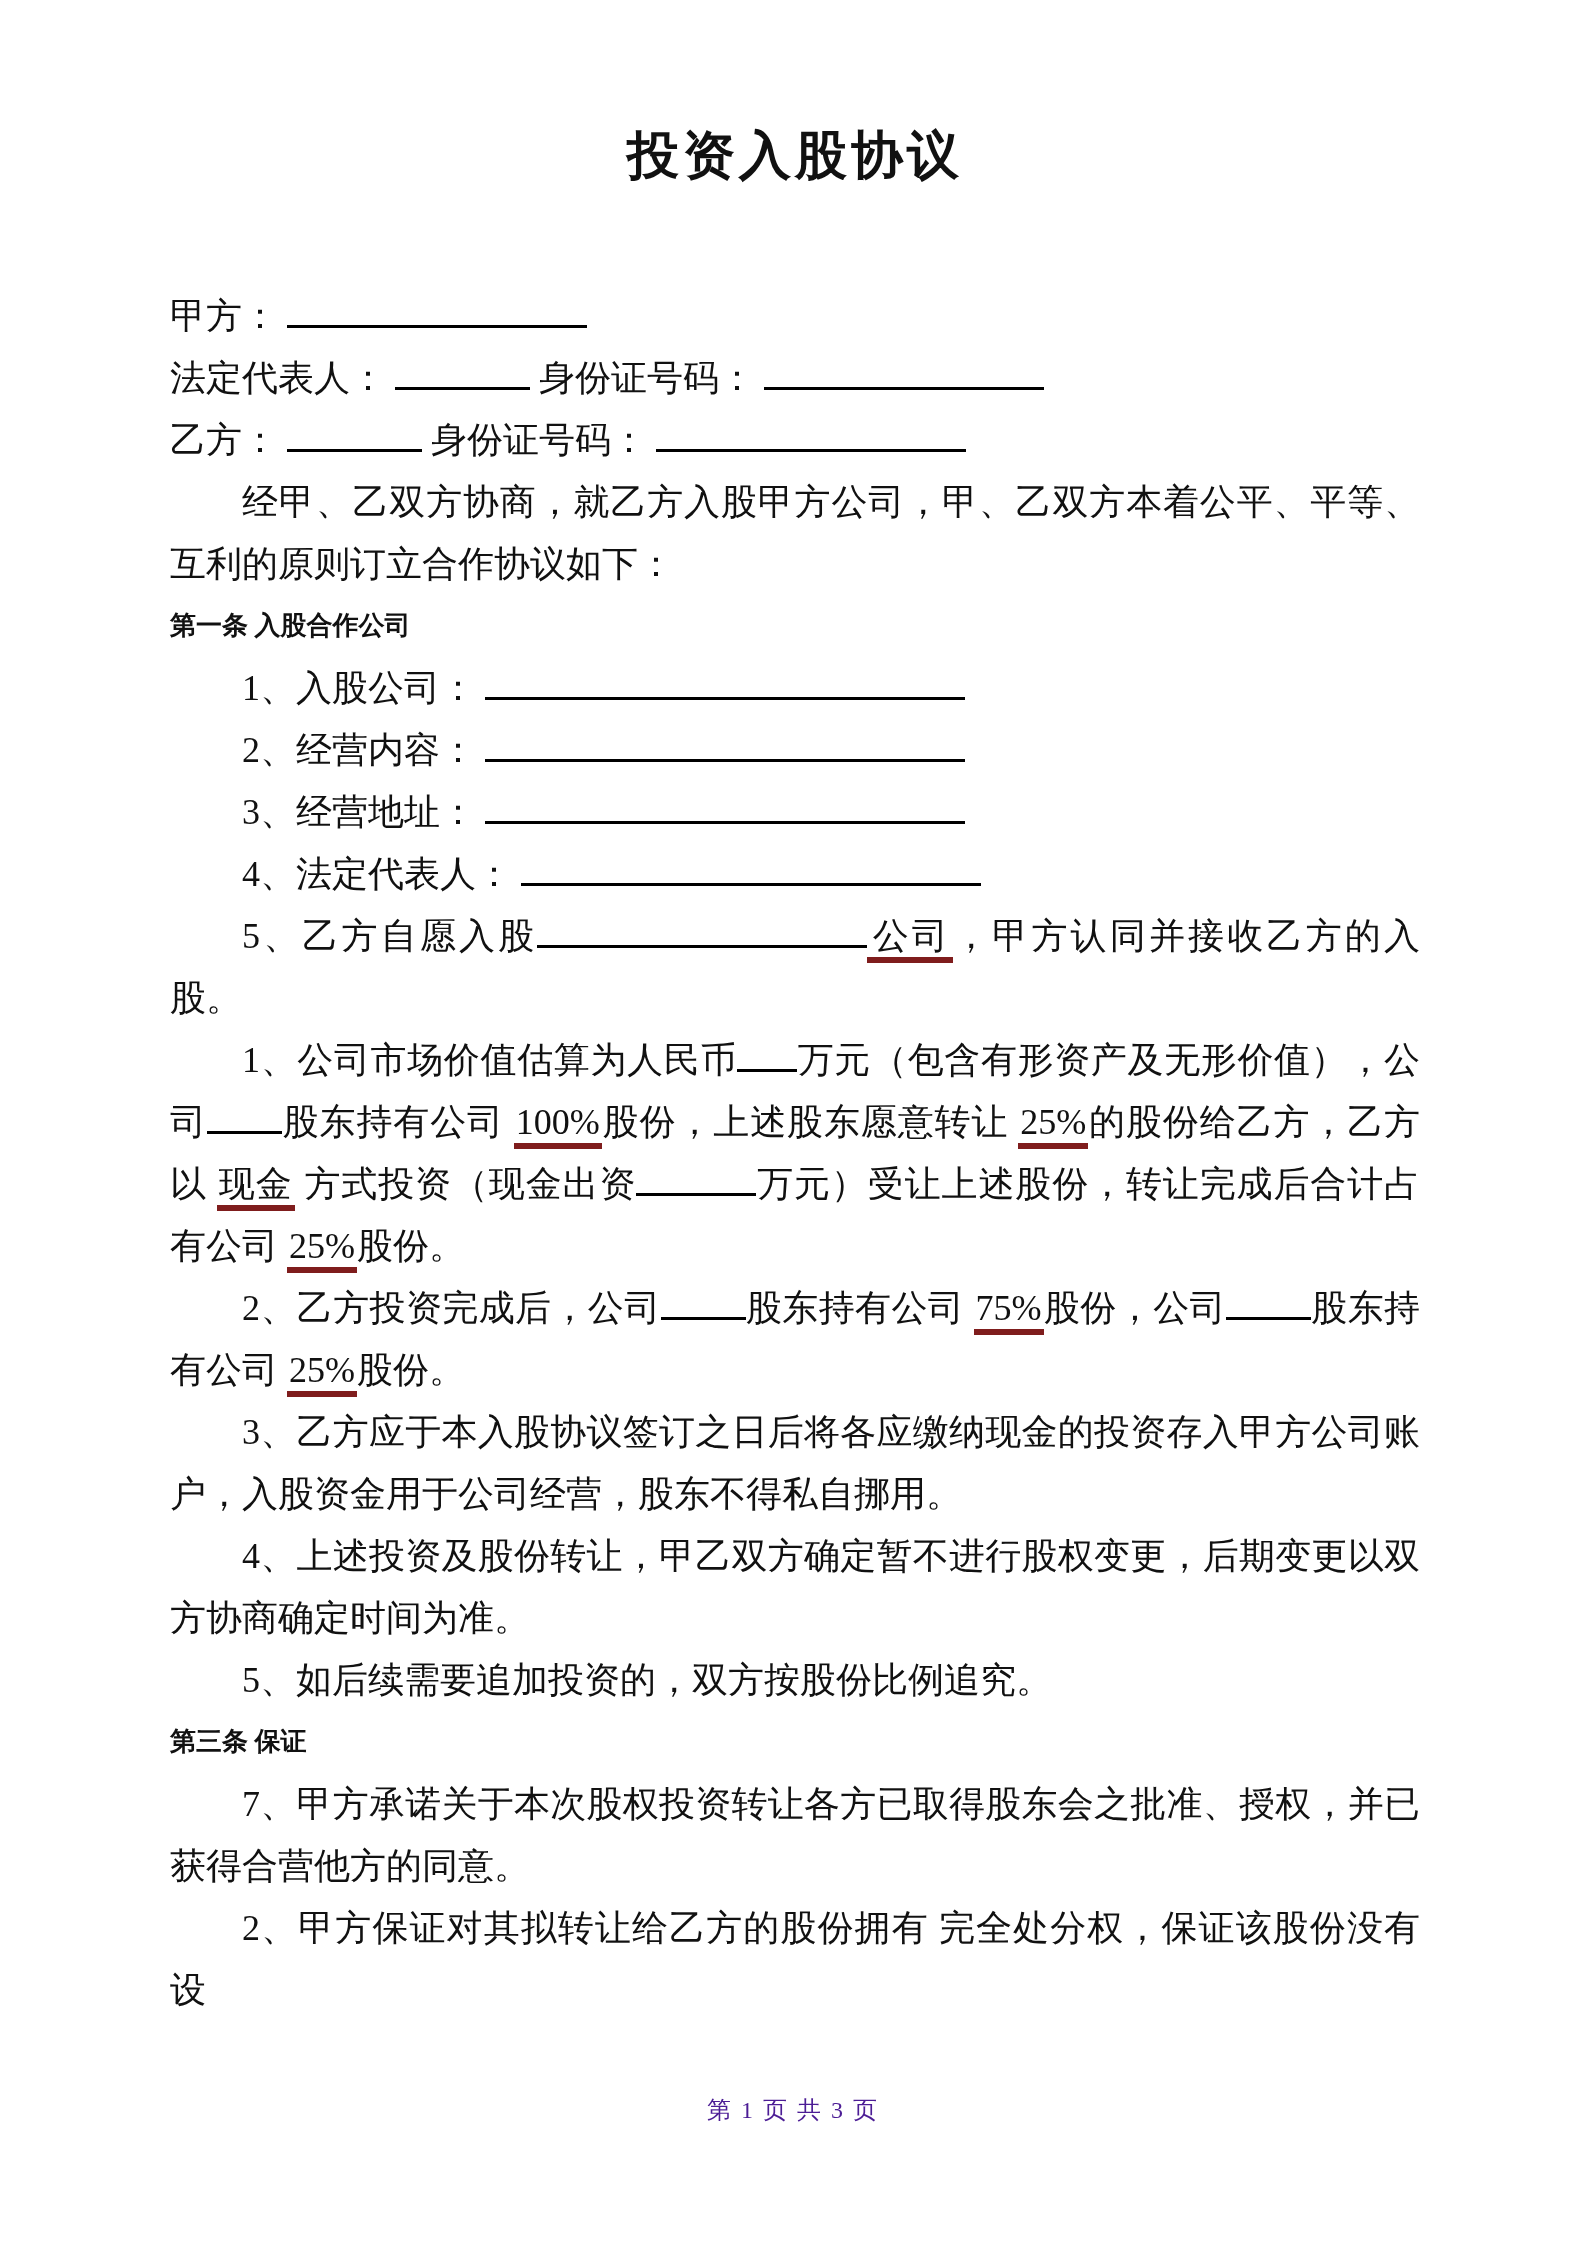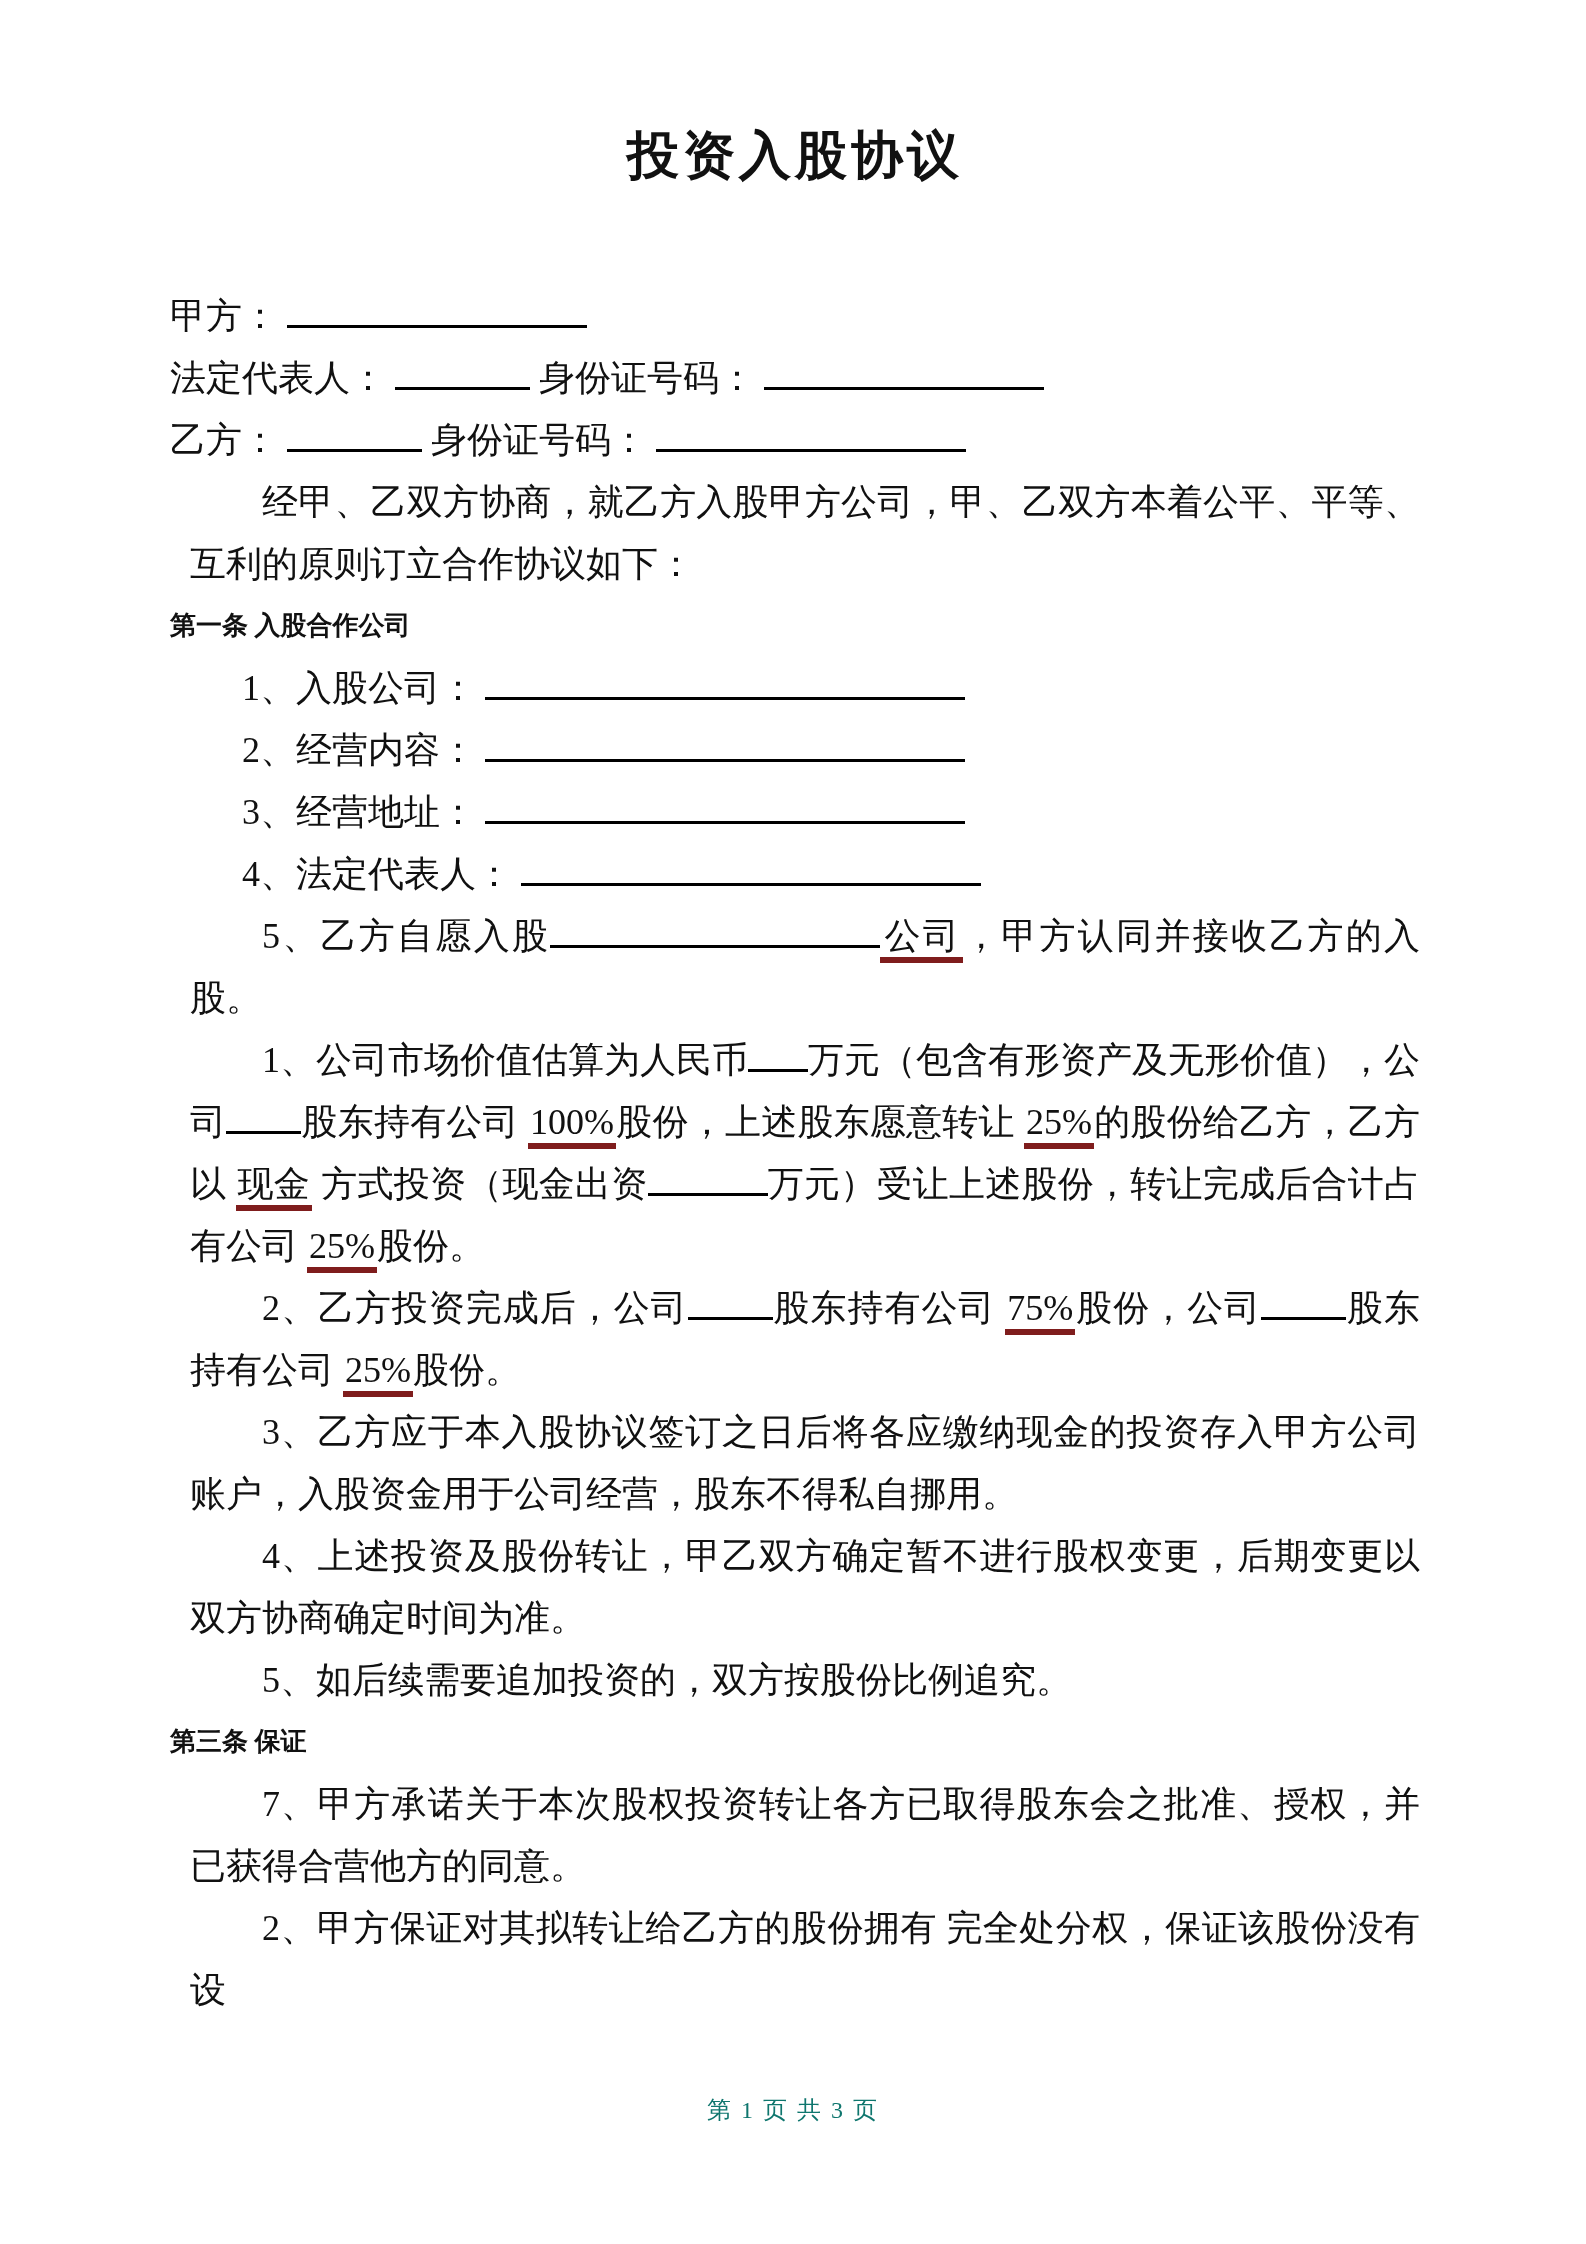--- a/index.html
+++ b/index.html
@@ -34,21 +34,20 @@
   p, h2 {
     margin: 0;
     padding: 0;
   }
   .line {
     white-space: nowrap;
   }
   .para {
     text-align: justify;
     text-indent: 2em;
-    margin-left: 20px;
   }
   .item {
     text-indent: 2em;
     white-space: nowrap;
   }
   .sec {
     font-size: 26px;
     font-weight: bold;
     line-height: 62px;
   }
@@ -76,21 +75,21 @@
   .w330 { width: 330px; }
   .w460 { width: 460px; }
   .w480 { width: 480px; }
   .footer {
     position: absolute;
     left: 0;
     right: 0;
     bottom: 118px;
     text-align: center;
     font-size: 24px;
-    color: #0f766e;
+    color: #4c1d95;
     letter-spacing: 2px;
   }
 </style>
 </head>
 <body>
 
 <div class="page">
 
   <h1 class="title">投资入股协议</h1>
 

